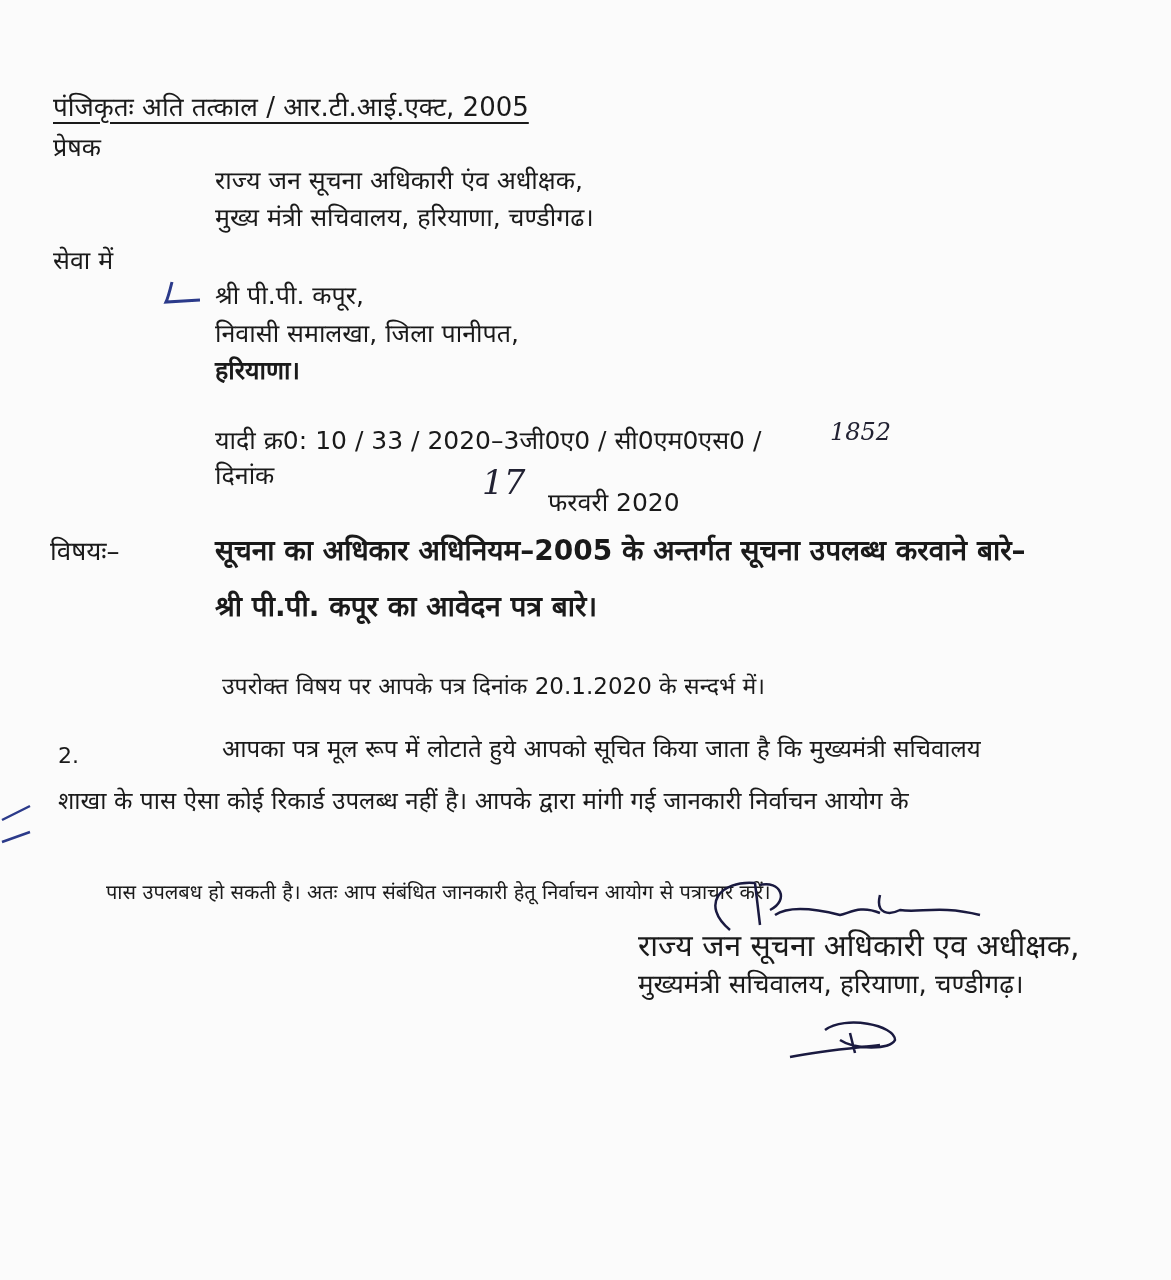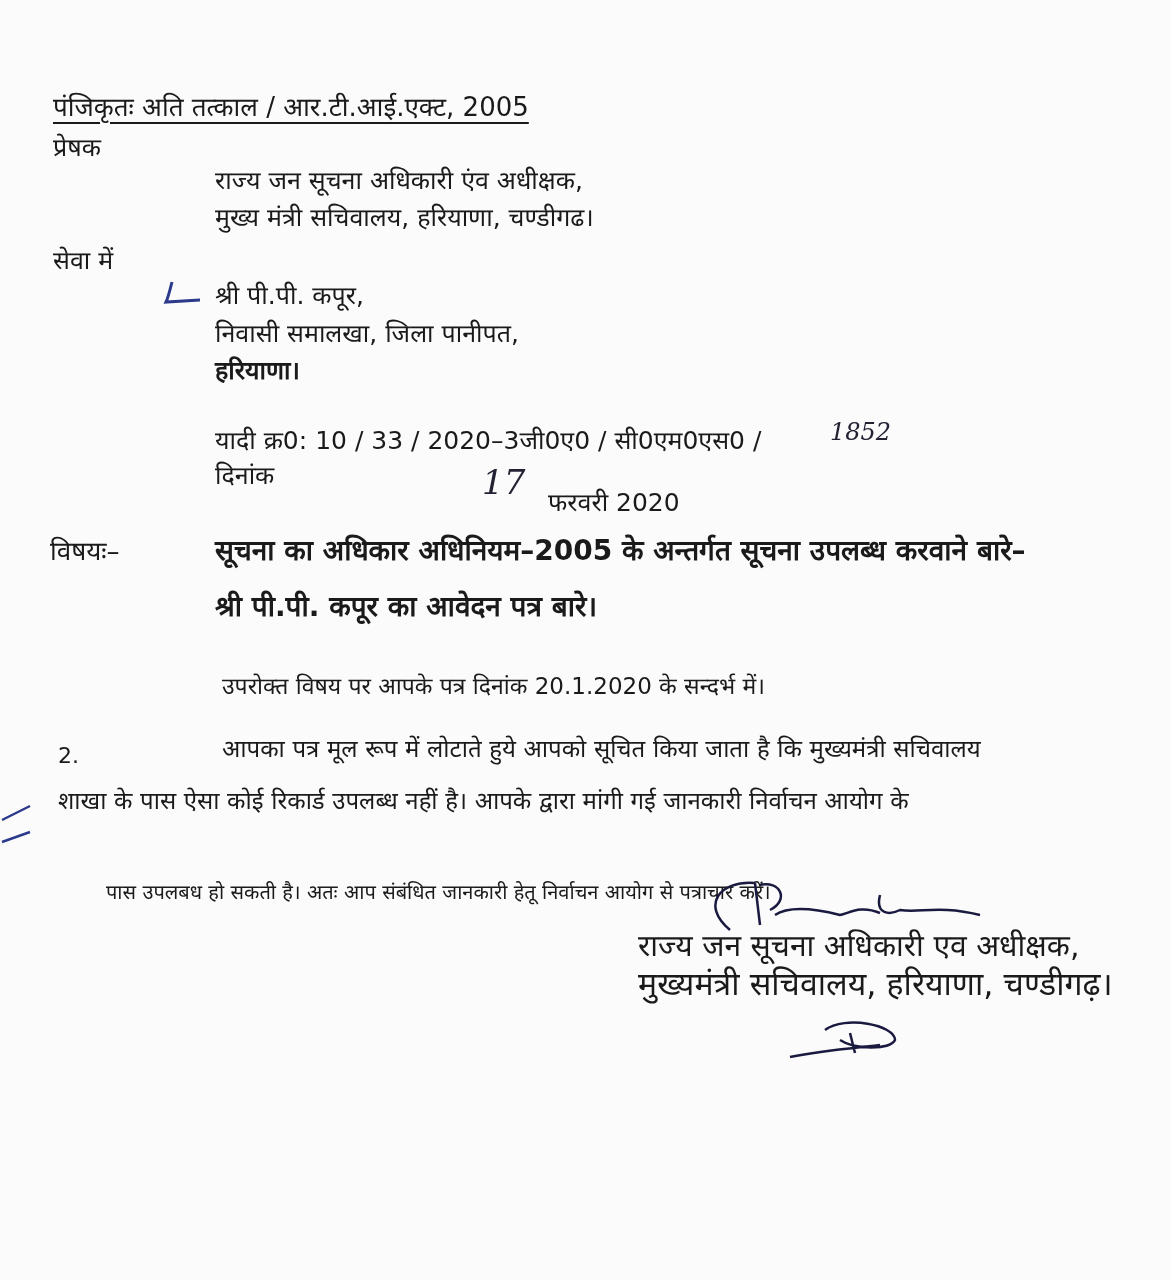--- a/index.html
+++ b/index.html
@@ -51,18 +51,18 @@
   <div class="abs t" style="left:58px;top:876px;font-size:20px;margin-left:48px;">पास उपलबध  हो सकती है। अतः आप संबंधित जानकारी हेतू निर्वाचन आयोग से पत्राचार करें।</div>
 
   <svg style="left:0px;top:800px;" width="40" height="50" viewBox="0 0 40 50">
     <path d="M2 20 L30 6 M2 42 L30 32" stroke="#2b3a8a" stroke-width="2.5" fill="none"></path>
   </svg>
 
   <svg style="left:700px;top:875px;" width="300" height="70" viewBox="0 0 300 70">
     <path d="M30 55 C0 30, 20 5, 55 8 M55 8 L60 50 M60 10 C80 5, 90 25, 70 35 M75 40 C90 30, 120 35, 140 40 C150 38, 160 30, 180 38 M180 20 C175 40, 190 40, 200 35 C220 38, 240 30, 280 40" stroke="#1a1a40" stroke-width="2.5" fill="none"></path>
   </svg>
   <div class="abs t" style="left:638px;top:930px;font-size:30px;">राज्य जन सूचना अधिकारी एव अधीक्षक,</div>
-  <div class="abs t" style="left:638px;top:968px;font-size:32px;">मुख्यमंत्री सचिवालय, हरियाणा, चण्डीगढ़।</div>
+  <div class="abs t" style="left:638px;top:968px;font-size:26px;">मुख्यमंत्री सचिवालय, हरियाणा, चण्डीगढ़।</div>
   <svg style="left:785px;top:1015px;" width="120" height="50" viewBox="0 0 120 50">
     <path d="M40 15 C60 0, 110 10, 110 25 C105 35, 70 35, 55 25 M65 18 L70 38 M5 42 C40 35, 70 33, 95 30" stroke="#1a1a40" stroke-width="2.5" fill="none"></path>
   </svg>
 
 </div>
 
 </body></html>

